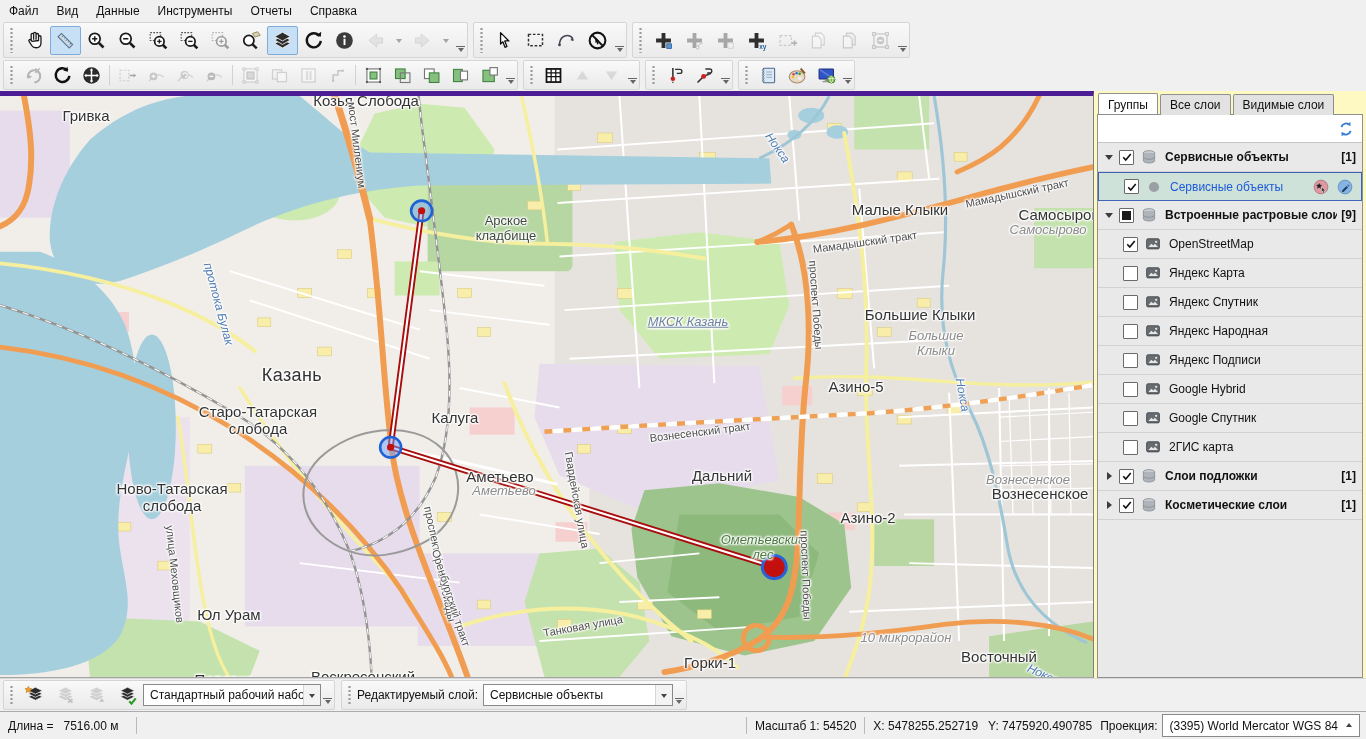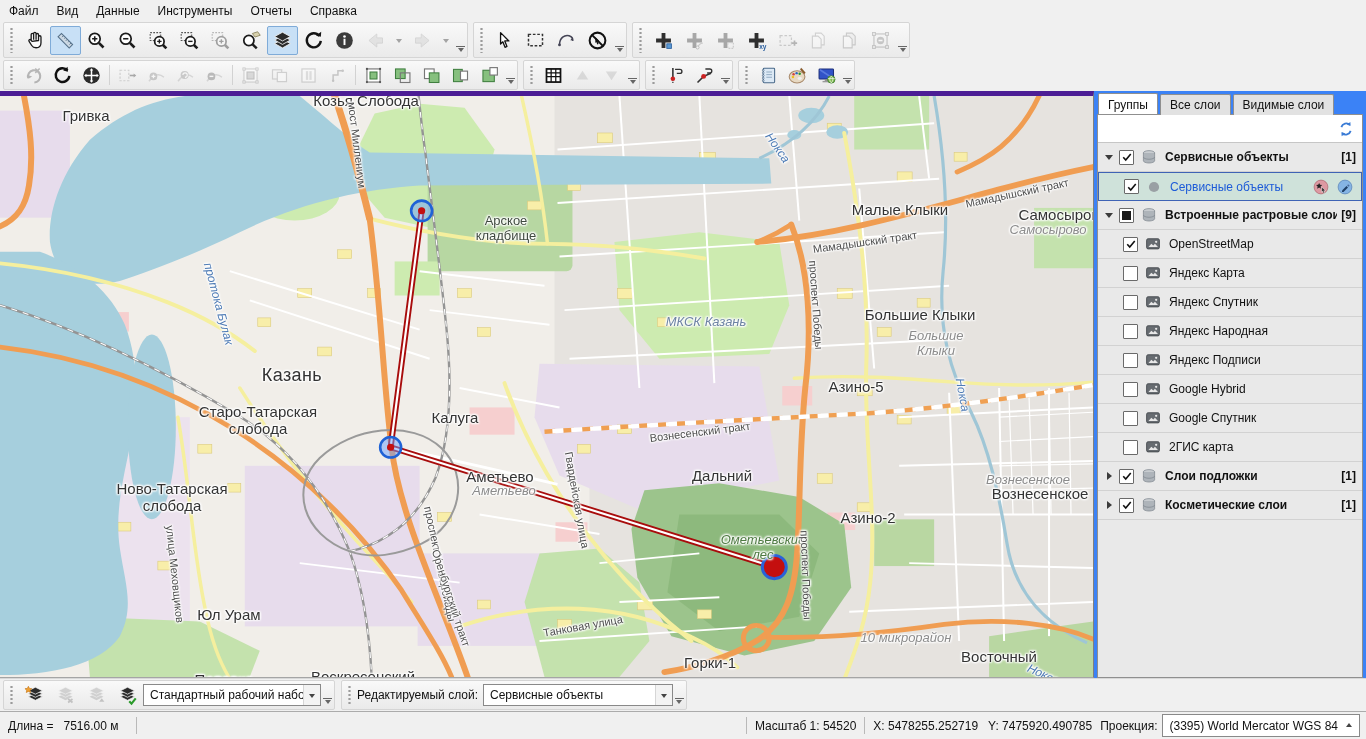--- a/index.html
+++ b/index.html
@@ -36,21 +36,21 @@
     text-shadow:0 0 2px #fff,0 0 2px #fff,1px 1px 2px #fff,-1px -1px 2px #fff,1px -1px 2px #fff,-1px 1px 2px #fff}
   .l-big{font-size:18px;letter-spacing:.4px}
   .l-place{font-size:15px}
   .l-sm{font-size:13px;color:#3f4a3f}
   .l-sub{font-size:13px;font-style:italic;color:#8b8b8b}
   .l-road{font-size:11px;color:#4d4d4d}
   .l-water{font-size:12px;font-style:italic;color:#4e7bb5}
   .l-green{font-size:13px;font-style:italic;color:#4e7a42}
   .l-poi{font-size:13px;font-style:italic;color:#6d83a3}
   
-  .rpanel{flex:1;display:flex;flex-direction:column;background:#3b82f6;padding:2px 3px 0 3px;min-width:0}
+  .rpanel{flex:1;display:flex;flex-direction:column;background:#fef9c3;padding:2px 3px 0 3px;min-width:0}
   .tabs{display:flex;height:21px;flex:none;padding-left:1px}
   .tab{padding:3px 9px 0 9px;border:1px solid #8f8f8f;border-bottom:none;background:#e2e2e2;margin-right:2px;border-radius:2px 2px 0 0;position:relative;top:1px;white-space:nowrap}
   .tab.active{background:#fff;top:0;padding-top:4px;z-index:2}
   .panel-body{flex:1;border:1px solid #8f8f8f;background:#e9e9e9;display:flex;flex-direction:column;overflow:hidden;min-height:0}
   .filter-row{height:27px;flex:none;background:#fff;border-bottom:1px solid #c6c6c6;display:flex;align-items:center;justify-content:flex-end;padding:0 5px}
   .panel-refresh{width:22px;height:22px;display:flex;align-items:center;justify-content:center}
   .panel-refresh svg{width:18px;height:18px}
   .tree{flex:1;overflow:hidden}
   .trow{height:29px;display:flex;align-items:center;border-bottom:1px solid #d2d2d2;background:#e9e9e9;padding:0 6px 0 3px;box-sizing:border-box}
   .trow.selected{background:#cfe2da;border:1px solid #3f63b5;color:#1d5bd8}
@@ -883,21 +883,21 @@
           <div class="map-label l-water" style="left: 218px; top: 208px; transform: translate(-50%, -50%) rotate(75deg);">протока Булак</div>
           <div class="map-label l-place" style="left: 455px; top: 322px;">Калуга</div>
           <div class="map-label l-place" style="left: 500px; top: 381px;">Аметьево</div>
           <div class="map-label l-sub" style="left: 504px; top: 395px;">Аметьево</div>
           <div class="map-label l-sm" style="left: 506px; top: 133px;">Арское
 кладбище</div>
           <div class="map-label l-road" style="left: 440px; top: 468px; transform: translate(-50%, -50%) rotate(78deg);">проспект Универсиады</div>
           <div class="map-label l-road" style="left: 451px; top: 502px; transform: translate(-50%, -50%) rotate(72deg);">Оренбургский тракт</div>
           <div class="map-label l-road" style="left: 577px; top: 404px; transform: translate(-50%, -50%) rotate(80deg);">Гвардейская улица</div>
           <div class="map-label l-road" style="left: 583px; top: 530px; transform: translate(-50%, -50%) rotate(-10deg);">Танковая улица</div>
-          <div class="map-label l-poi" style="left: 706px; top: 226px;">МКСК Казань</div>
+          <div class="map-label l-poi" style="left: 688px; top: 226px; text-decoration: underline;">МКСК Казань</div>
           <div class="map-label l-road" style="left: 700px; top: 336px; transform: translate(-50%, -50%) rotate(-7deg);">Вознесенский тракт</div>
           <div class="map-label l-place" style="left: 722px; top: 380px;">Дальний</div>
           <div class="map-label l-green" style="left: 763px; top: 452px;">Ометьевский
 лес</div>
           <div class="map-label l-place" style="left: 710px; top: 567px;">Горки-1</div>
           <div class="map-label l-road" style="left: 816px; top: 209px; transform: translate(-50%, -50%) rotate(86deg);">проспект Победы</div>
           <div class="map-label l-road" style="left: 806px; top: 479px; transform: translate(-50%, -50%) rotate(88deg);">проспект Победы</div>
           <div class="map-label l-place" style="left: 900px; top: 114px;">Малые Клыки</div>
           <div class="map-label l-road" style="left: 865px; top: 146px; transform: translate(-50%, -50%) rotate(-8deg);">Мамадышский тракт</div>
           <div class="map-label l-road" style="left: 1017px; top: 97px; transform: translate(-50%, -50%) rotate(-12deg);">Мамадышский тракт</div>

